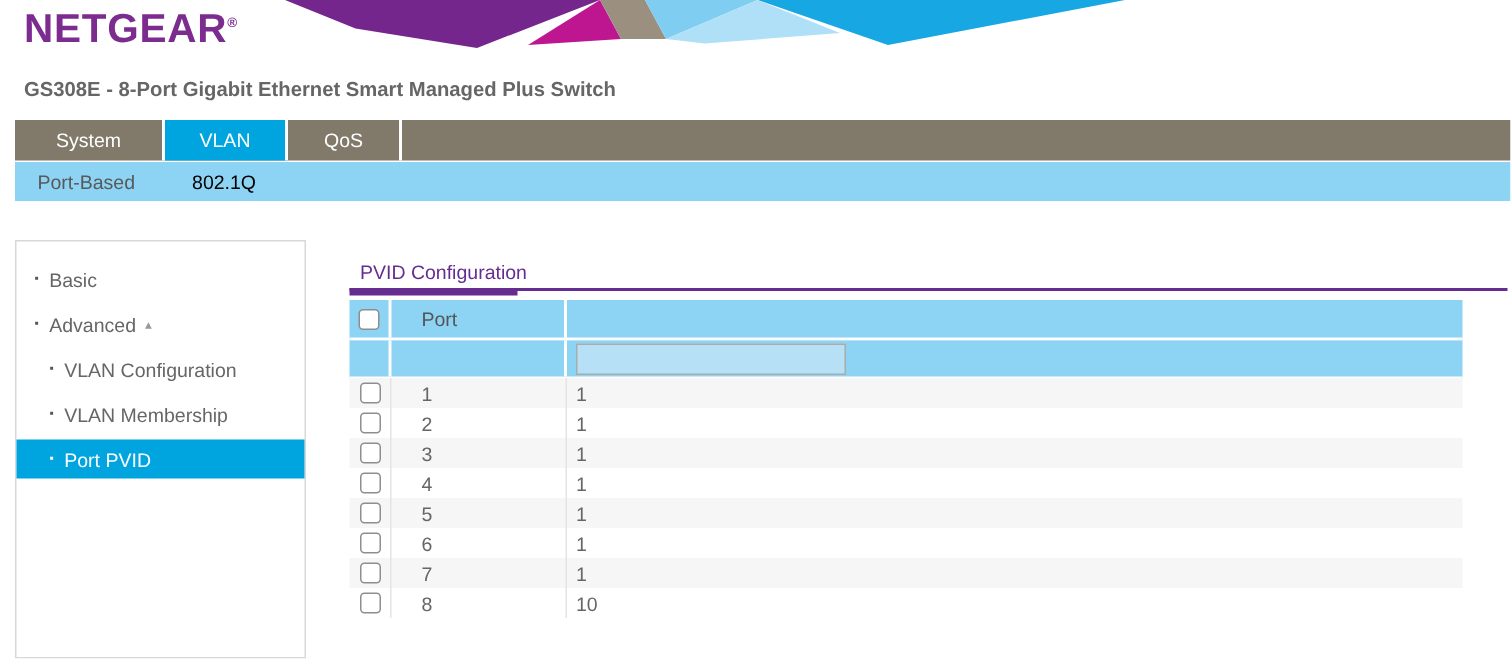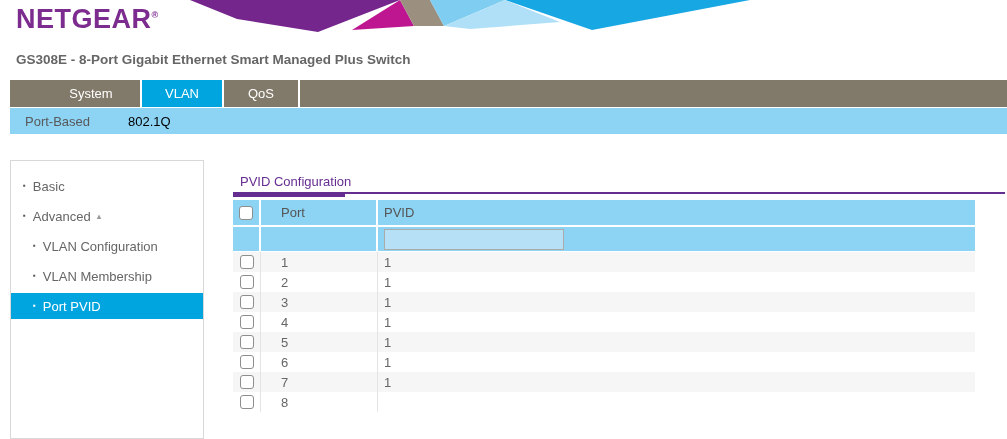--- a/index.html
+++ b/index.html
@@ -18,21 +18,21 @@
   
   .logo{position:absolute;left:16px;top:4px;font-size:27px;font-weight:bold;
     letter-spacing:.5px;color:var(--brand-purple);}
   .logo .reg{font-size:9px;vertical-align:super;font-weight:bold;}
   .banner{position:absolute;left:186px;top:0;width:570px;height:33px;}
   .device-title{position:absolute;left:16px;top:52px;font-size:13.5px;
     font-weight:bold;color:var(--text-gray);}
 
   
   .nav{position:absolute;left:10px;right:0;top:80px;height:27px;
-    background:var(--nav-taupe);display:flex;padding-left:32px;}
+    background:var(--nav-taupe);display:flex;}
   .nav-tab{height:100%;display:flex;align-items:center;justify-content:center;
     color:#fff;font-size:13px;border-right:2px solid #fff;cursor:pointer;}
   .nav .nav-tab:nth-of-type(1){width:100px;}
   .nav .nav-tab:nth-of-type(2){width:82px;}
   .nav .nav-tab:nth-of-type(3){width:76px;}
   .nav .nav-tab:nth-of-type(4){width:77px;}
   .nav-tab.active{background:var(--active-blue);}
 
   
   .subnav{position:absolute;left:10px;right:0;top:108px;height:26px;
@@ -149,21 +149,20 @@
   <div class="thin"></div>
   <div class="thick"></div>
 </div>
 
 <div class="table">
   <div class="thead">
     <div class="c1">
       <input type="checkbox" class="cb" style="">
     </div>
     <div class="c2">Port</div>
-    <div class="c3">PVID</div>
   </div>
   <div class="tfilter">
     <div class="c1"></div>
     <div class="c2"></div>
     <div class="c3">
       <input type="text" class="filter-input" value="" style="">
     </div>
   </div>
   <div class="tbody">
   <div class="trow">
@@ -220,15 +219,16 @@
     </div>
     <div class="c2">7</div>
     <div class="c3">1</div>
   </div>
 
   <div class="trow">
     <div class="c1">
       <input type="checkbox" class="cb" style="">
     </div>
     <div class="c2">8</div>
+    <div class="c3">10</div>
   </div>
 </div>
 </div>
 
 </body></html>

